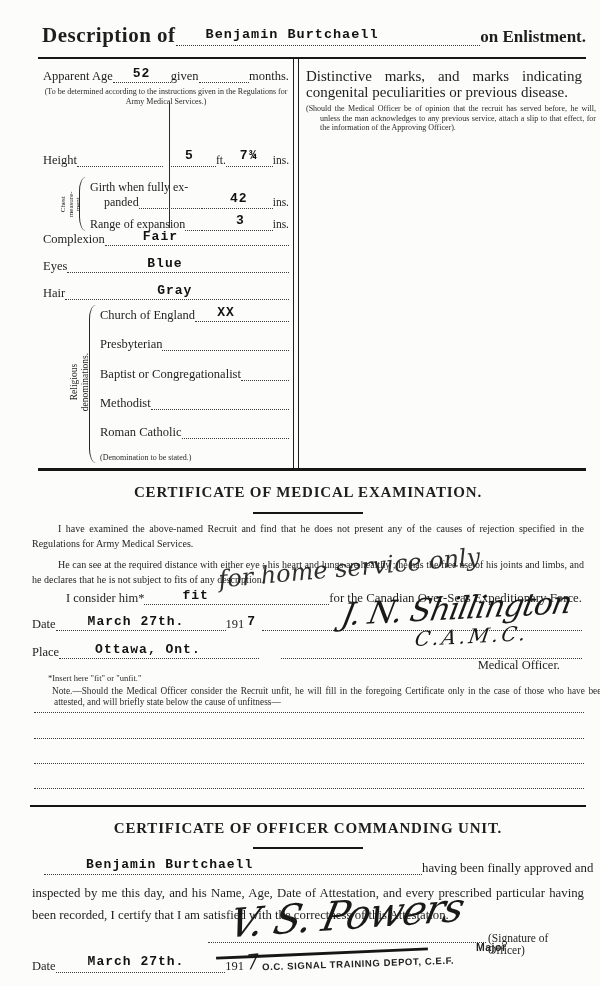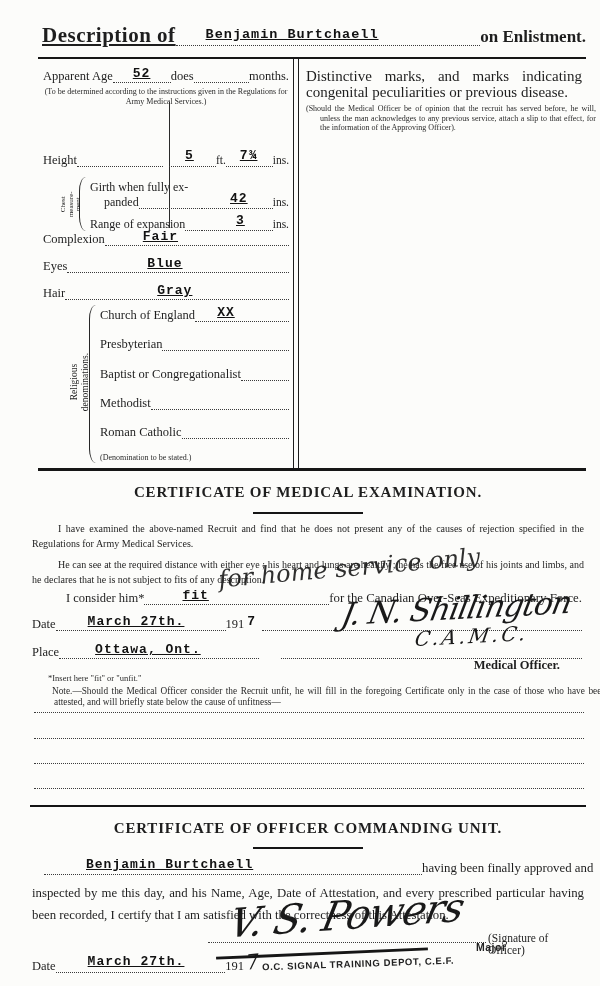--- a/index.html
+++ b/index.html
@@ -16,21 +16,21 @@
   .row{display:flex;align-items:flex-end;}
   .lbl{font-size:12.5px;white-space:nowrap;line-height:14px;}
   .leader{
     flex:1;border-bottom:1.4px dotted #3a3a3a;position:relative;height:14px;min-width:12px;
   }
   .typed{
     font-family:"Liberation Mono", monospace;
     font-weight:bold;font-size:13px;color:#121212;
     letter-spacing:1px;white-space:nowrap;
   }
-  .leader .typed{position:absolute;bottom:1px;text-decoration:underline;}
+  .leader .typed{position:absolute;bottom:1px;}
   .smallprint{font-size:8px;line-height:9.5px;color:#2a2a2a;}
   .heading{
     font-size:15px;font-weight:bold;letter-spacing:0.8px;
     text-align:center;white-space:nowrap;
   }
   .shortrule{height:2px;background:#151515;}
   .para{font-size:10px;line-height:14.5px;text-align:justify;}
   .script{
     font-family:"DejaVu Serif", serif;font-style:italic;color:#191919;
     white-space:nowrap;
@@ -62,39 +62,39 @@
   #off-cert{top:812px;left:30px;width:556px;height:170px;}
   .blankline{left:4px;right:2px;border-bottom:1.4px dotted #3c3c3c;height:1px;}
   .sig-big{transform:rotate(-3deg) skewX(-14deg);letter-spacing:-1px;}
 </style>
 </head>
 <body>
 
 <div class="sheet">
 
   <div class="abs row" style="top:24px;left:42px;right:14px;">
-    <span style="font-size:21px;font-weight:bold;letter-spacing:0.5px;line-height:22px;text-decoration:underline;">Description of</span>
+    <span style="font-size:21px;font-weight:bold;letter-spacing:0.5px;line-height:22px;">Description of</span>
     <span class="leader" style="height:18px;">
       <span class="typed" style="position:absolute;bottom:3px;left:30px;font-size:13.5px;">Benjamin Burtchaell</span>
     </span>
     <span style="font-size:17px;font-weight:bold;line-height:19px;">on Enlistment.</span>
   </div>
 
   <div class="abs" id="desc-table">
     <div class="abs" id="col-divider"></div>
     <div class="abs" id="inner-vline"></div>
 
     <div class="abs" id="left-col">
 
       <div class="abs row" style="top:9px;left:2px;width:246px;">
         <span class="lbl">Apparent Age</span>
         <span class="leader" style="flex:0 0 58px;">
           <span class="typed" style="left:20px;">52</span>
         </span>
-        <span class="lbl">does</span>
+        <span class="lbl">given</span>
         <span class="leader"></span>
         <span class="lbl">months.</span>
       </div>
 
       <div class="abs smallprint" style="top:28px;left:2px;width:246px;text-align:center;">(To be determined according to the instructions given in the Regulations for Army Medical Services.)</div>
 
       <div class="abs row" style="top:93px;left:2px;width:246px;">
         <span class="lbl">Height</span>
         <span class="leader" style="flex:0 0 86px;"></span>
         <span class="valcell" style="margin-left:6px;">
@@ -241,21 +241,21 @@
       <span class="lbl">Place</span>
       <span class="leader" style="flex:0 0 200px;">
         <span class="typed" style="left:36px;">Ottawa, Ont.</span>
       </span>
       <span style="width:22px;"></span>
       <span class="leader"></span>
     </div>
 
     <div class="abs script" style="top:146px;left:385px;font-size:20px;transform:rotate(-3deg) skewX(-12deg);letter-spacing:3px;">C.A.M.C.</div>
 
-    <div class="abs" style="top:180px;right:26px;font-size:12.5px;font-weight:bold;">Medical Officer.</div>
+    <div class="abs" style="top:180px;right:26px;font-size:12.5px;">Medical Officer.</div>
 
     <div class="abs smallprint" style="top:196px;left:18px;font-size:8.5px;">*Insert here "fit" or "unfit."</div>
 
     <div class="abs smallprint" style="top:208px;left:2px;width:552px;font-size:9.3px;line-height:11px;text-align:justify;padding-left:22px;text-indent:-2px;">Note.—Should the Medical Officer consider the Recruit unfit, he will fill in the foregoing Certificate only in the case of those who have been attested, and will briefly state below the cause of unfitness—</div>
 
     <div class="abs blankline" style="top:233px;"></div>
     <div class="abs blankline" style="top:259px;"></div>
     <div class="abs blankline" style="top:284px;"></div>
     <div class="abs blankline" style="top:309px;"></div>
   </div>

